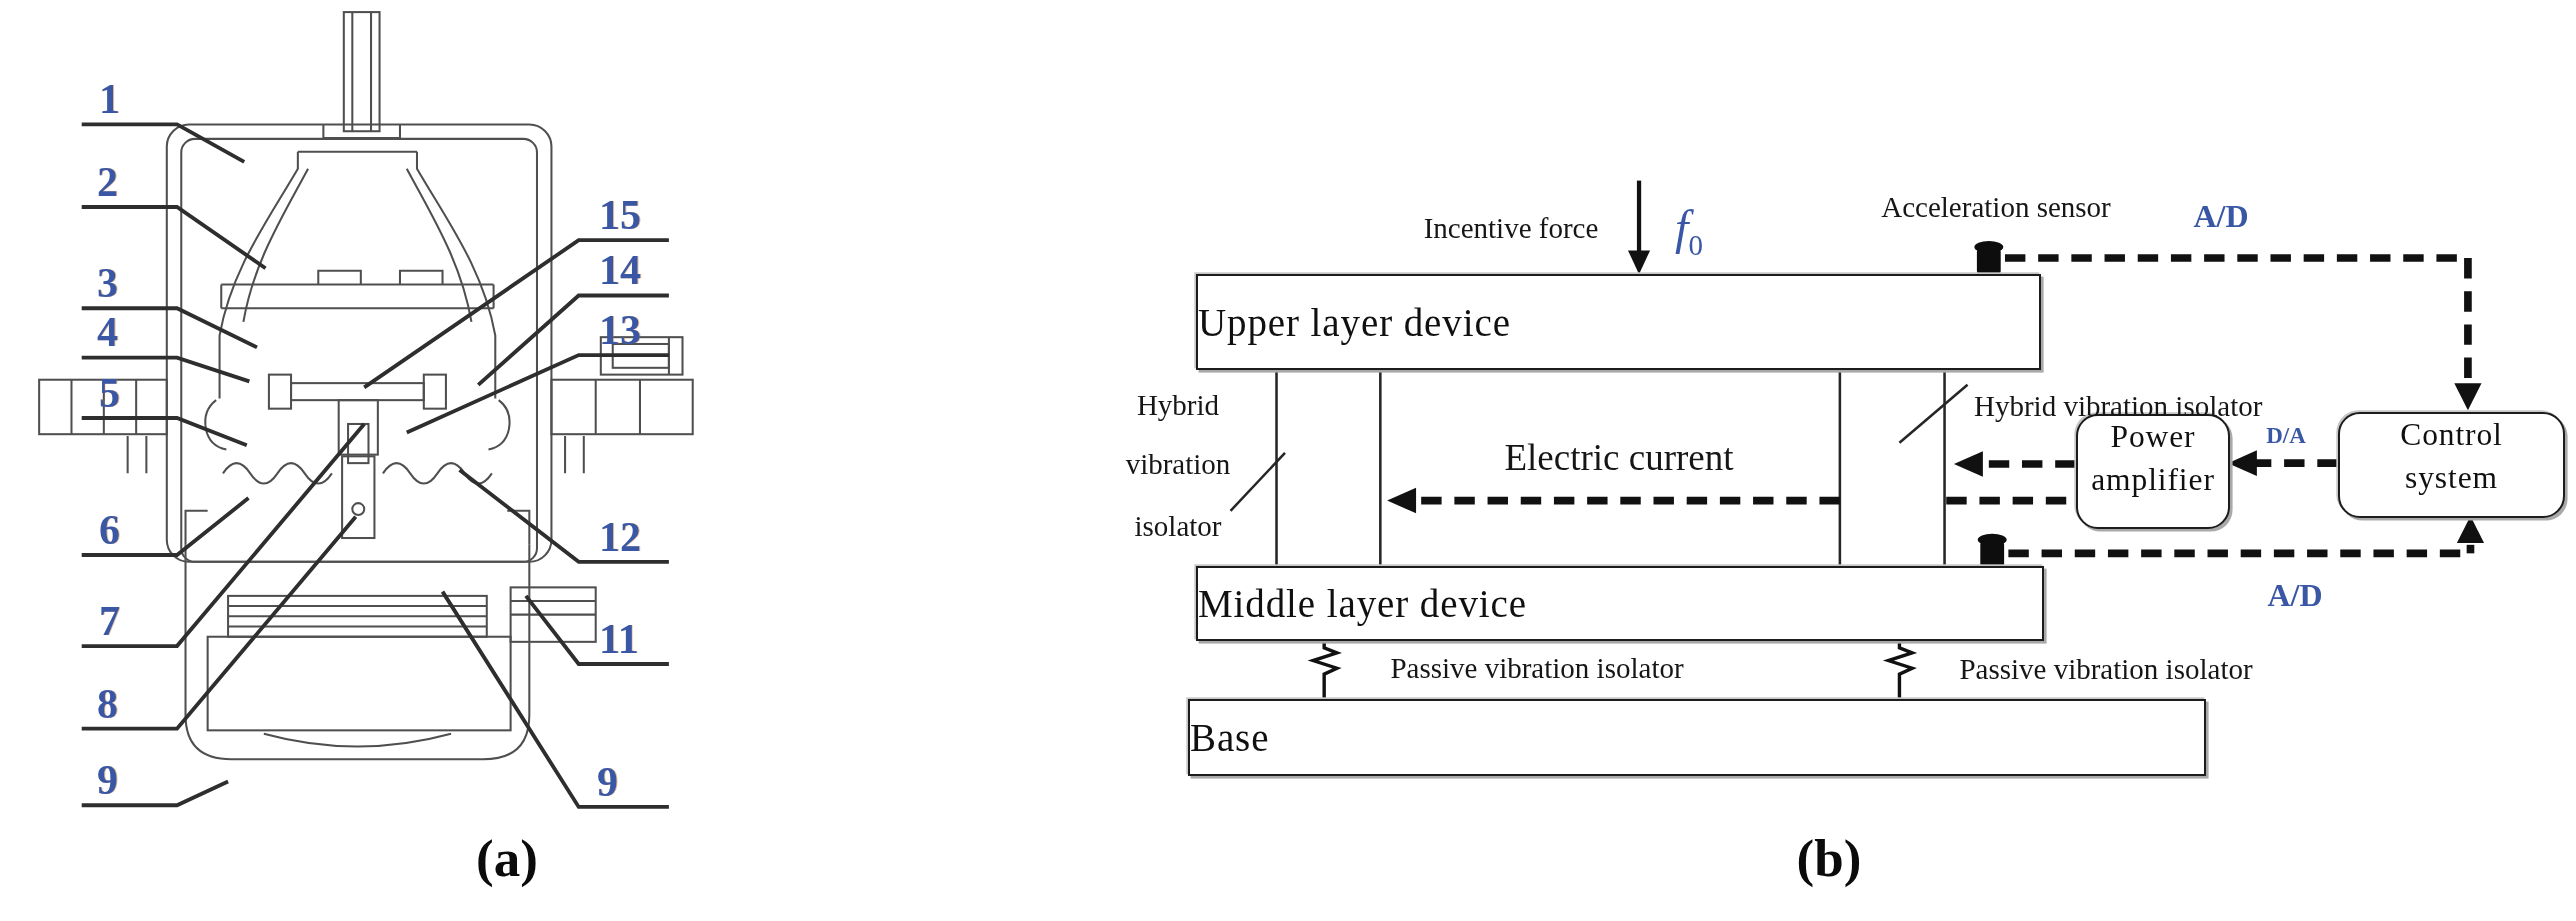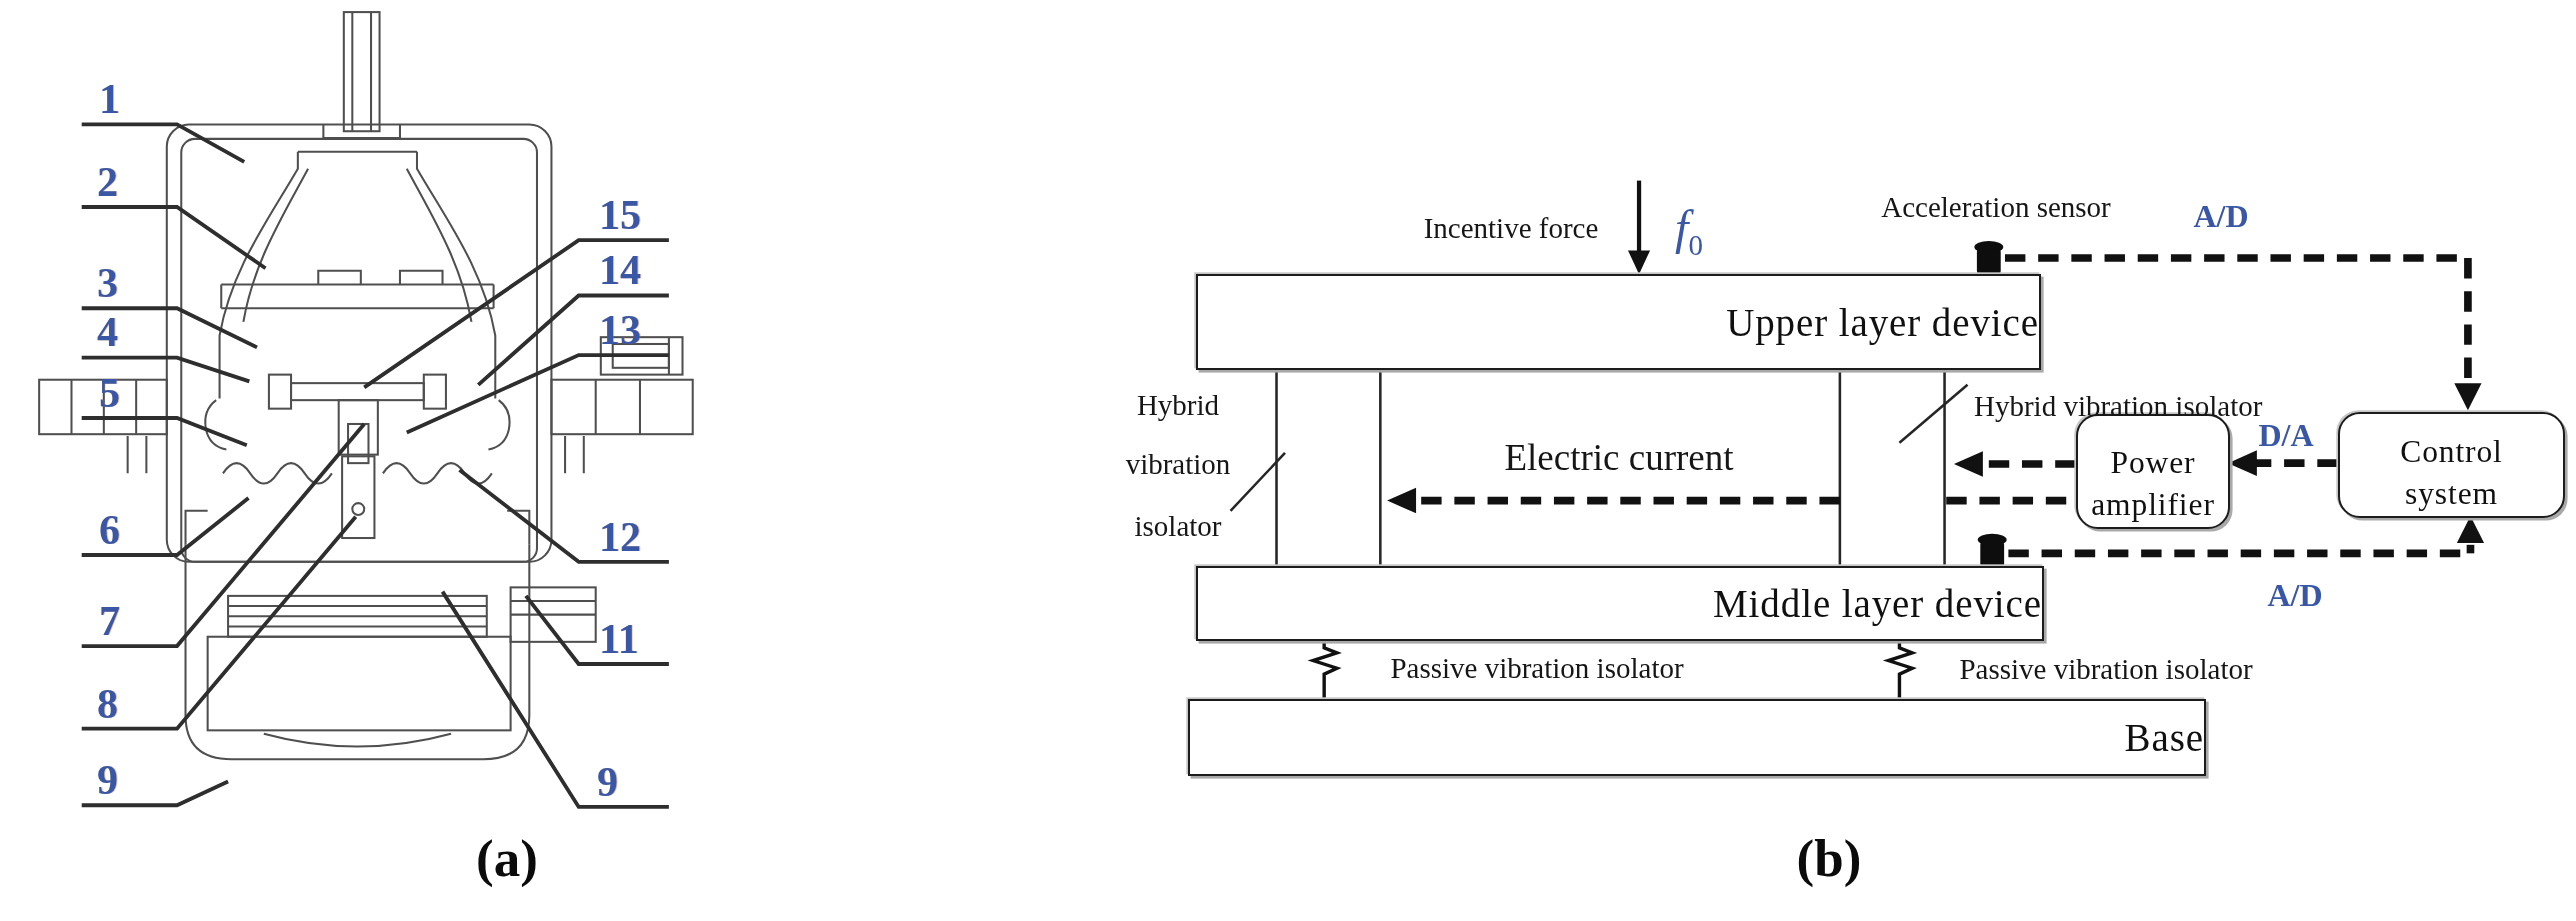--- a/index.html
+++ b/index.html
@@ -5,21 +5,21 @@
   html,body{margin:0;padding:0;background:#ffffff;}
   #canvas{position:relative;width:2576px;height:922px;background:#ffffff;overflow:hidden;
           font-family:"Liberation Serif","DejaVu Serif",serif;color:#111;}
   svg{position:absolute;left:0;top:0;}
   .lbl{position:absolute;white-space:nowrap;font-size:29px;color:#161616;
        transform:translate(-50%,-50%);line-height:1.05;}
   .lbl.left-align{transform:translate(0,-50%);}
   .blue{color:#3a57a6;font-weight:bold;}
   .boxx{position:absolute;background:#fff;border:2.6px solid #1c1c1c;
         box-shadow:2.6px 2.6px 0 0 #a9a9a9, -1.7px -1.7px 0 0 #c6c6c6;
-        display:flex;align-items:center;justify-content:flex-end;
+        display:flex;align-items:center;justify-content:flex-start;
         font-size:39px;letter-spacing:0.9px;color:#101010;}
   .boxx.small{font-size:31.5px;flex-direction:column;line-height:1.35;border-radius:22px;}
   .pnum{position:absolute;font-size:42px;color:#3a57a6;font-weight:bold;
         text-shadow:0.9px 0 0 rgba(196,110,28,.45);line-height:1;}
   .caption{position:absolute;transform:translate(-50%,-50%);font-size:53px;font-weight:bold;color:#0b0b0b;}
   .f0{position:absolute;transform:translate(-50%,-50%);font-size:48px;color:#3a57a6;}
   .f0 i{font-family:"Liberation Serif",serif;}
   .f0 sub{font-size:29px;}
   .hyb3{text-align:center;}
 </style>
@@ -214,21 +214,21 @@
   <div class="lbl hyb3" style="left:1178px;top:466px">
     <div style="margin-bottom:29px">Hybrid</div>
     <div style="margin-bottom:31px">vibration</div>
     <div>isolator</div>
   </div>
 
   <div class="lbl left-align" style="left:1974px;top:406px">Hybrid vibration isolator</div>
 
   <div class="lbl" style="left:1619px;top:458px;font-size:37px">Electric current</div>
 
-  <div class="lbl blue" style="left:2286px;top:436px;font-size:32px">D/A</div>
+  <div class="lbl blue" style="left:2286px;top:436px;font-size:23px">D/A</div>
 
   <div class="lbl blue" style="left:2295px;top:596px;font-size:32px">A/D</div>
 
   <div class="lbl" style="left:1537px;top:668px">Passive vibration isolator</div>
 
   <div class="lbl" style="left:2106px;top:669px">Passive vibration isolator</div>
 
   <div class="caption" style="left:1829px;top:858px">(b)</div>
 
 </div>

